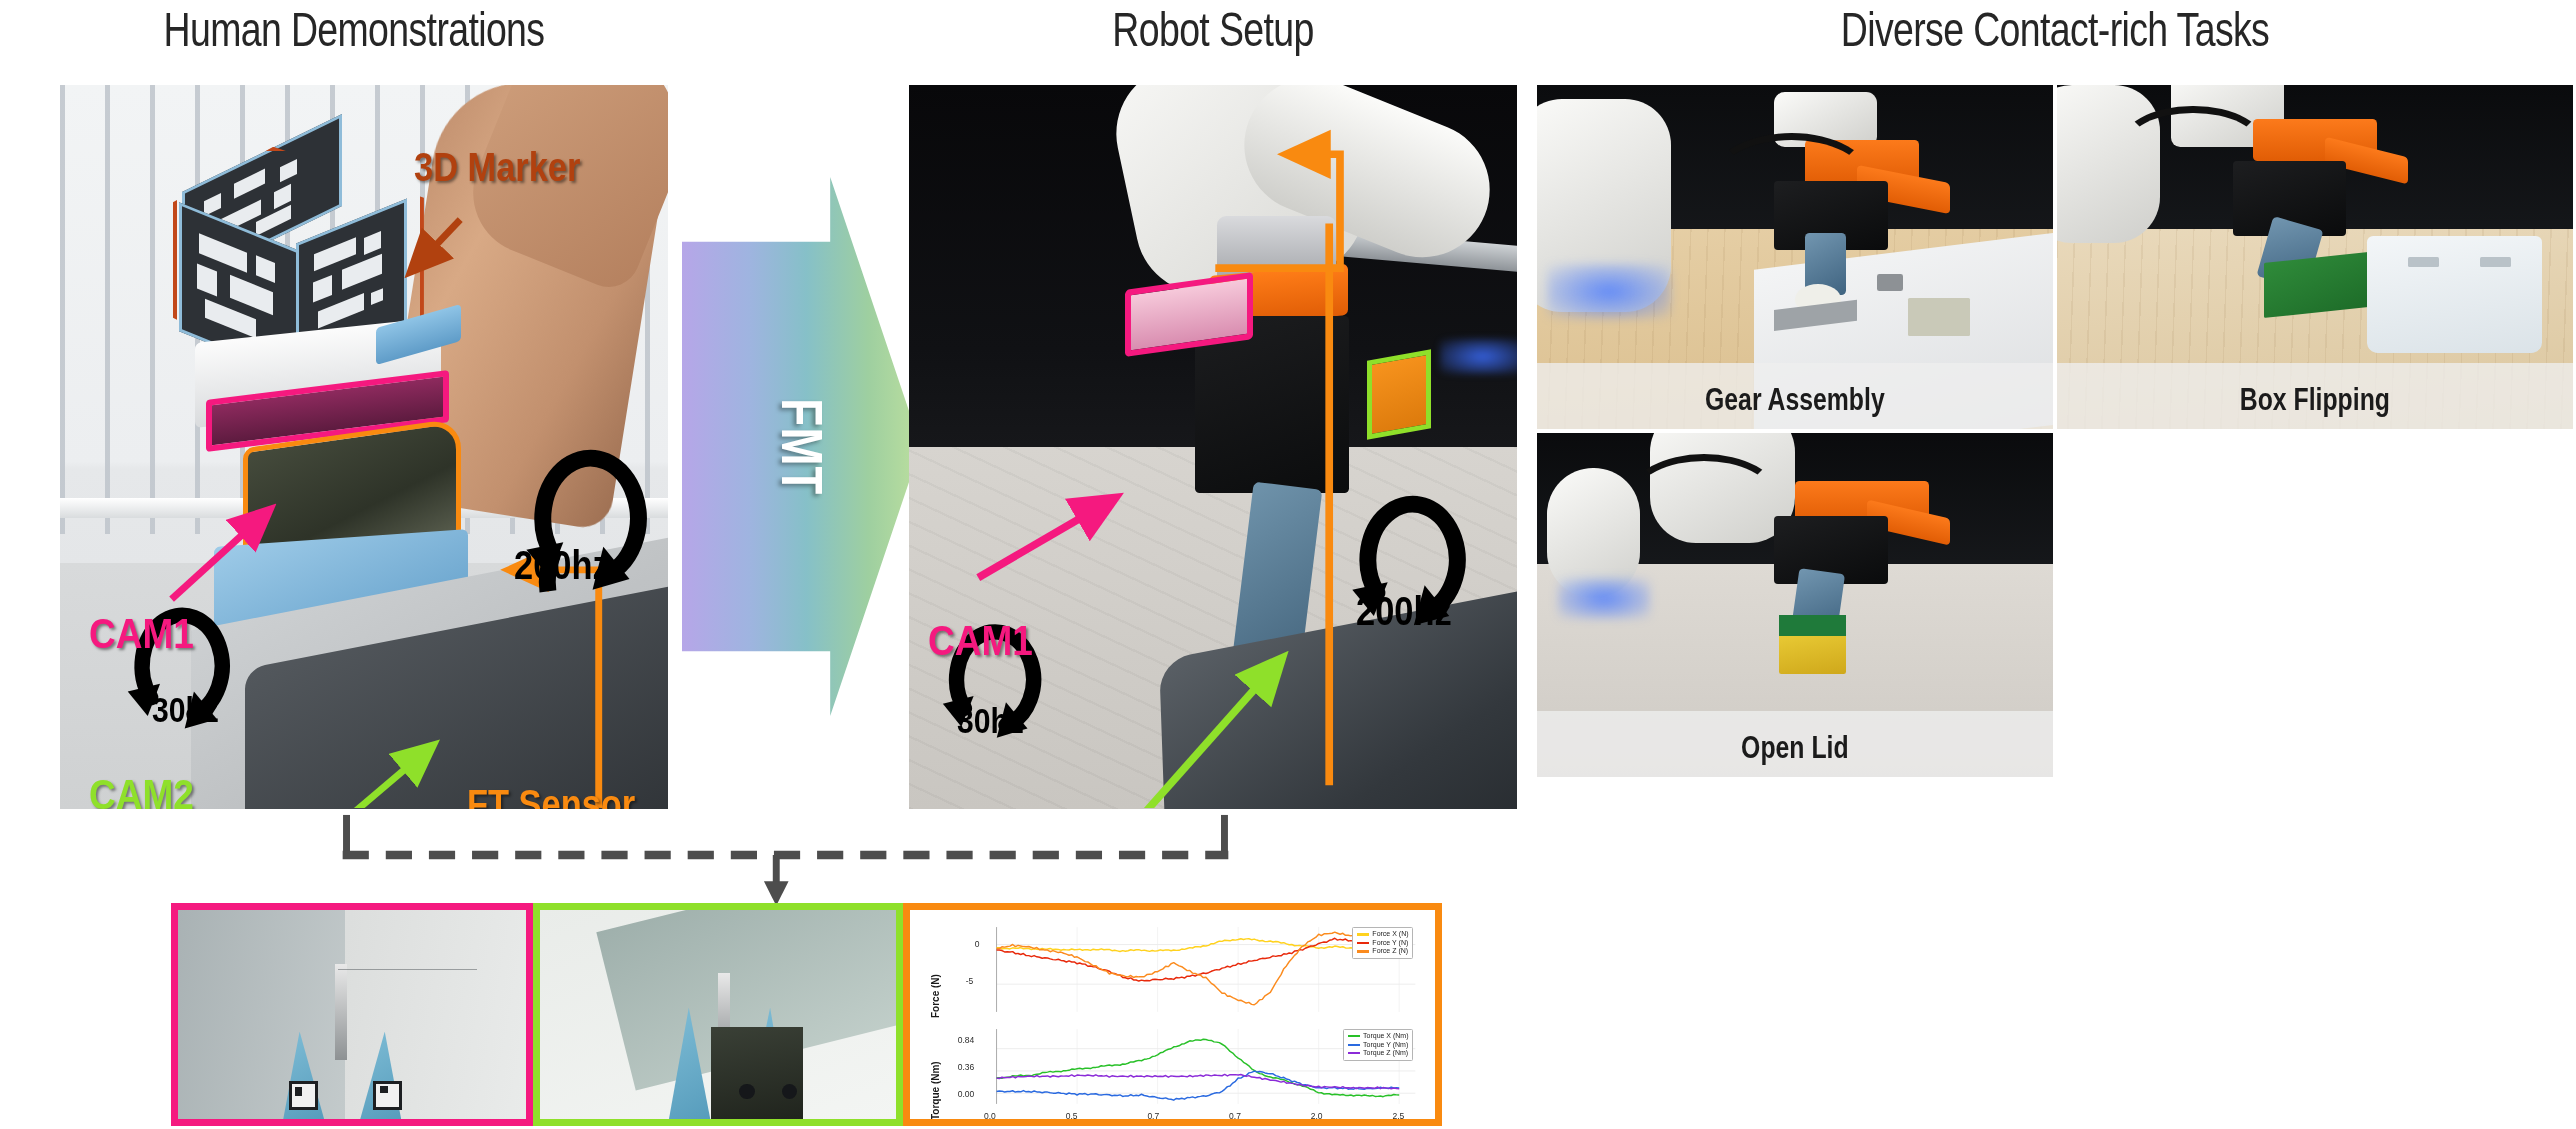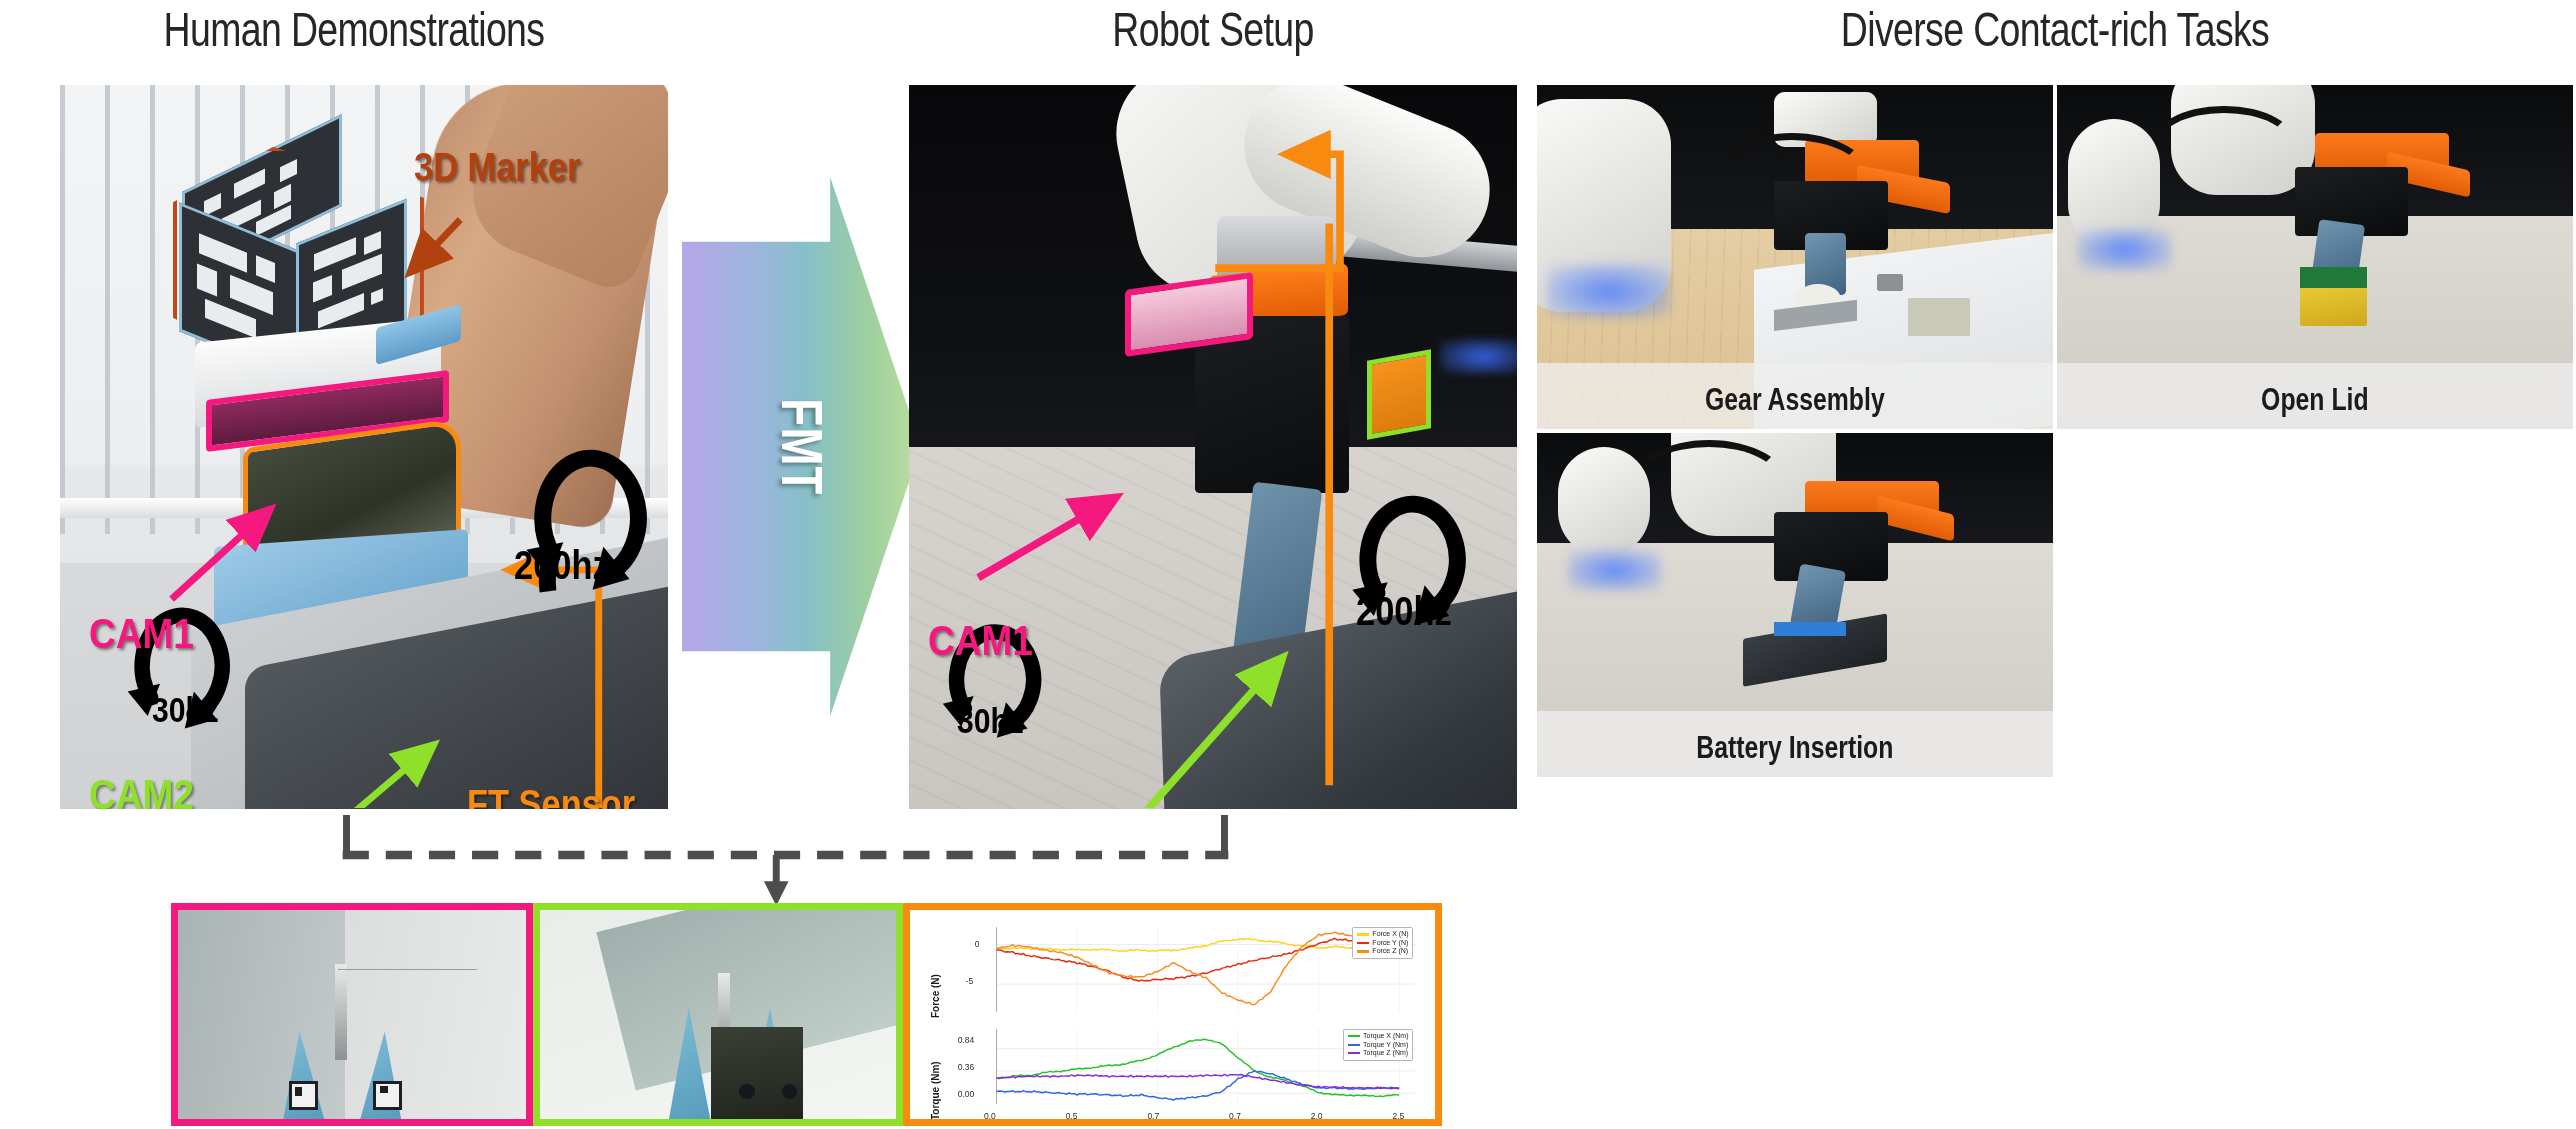--- a/index.html
+++ b/index.html
@@ -363,57 +363,58 @@
     <div class="ts" style="left:50%;top:58%;width:9%;height:9%;background:#efefe9;border-radius:50%;"></div>
     <div class="ts" style="left:46%;top:64%;width:16%;height:6%;background:#9ea3a7;transform:skewY(-7deg);"></div>
     <div class="ts" style="left:66%;top:55%;width:5%;height:5%;background:#8d9195;border-radius:2.3px;"></div>
     <div class="ts" style="left:72%;top:62%;width:12%;height:11%;background:#c9c9b8;border-radius:1.5px;"></div>
     <div class="robo-cable ts" style="left:34%;top:14%;width:28%;height:22%;"></div>
     <div class="task-strip"></div>
     <div class="task-label">Gear Assembly</div>
   </div>
 
 
+  <div class="task-cell">
+    <div class="bg-darklab"></div>
+    <div class="ts" style="left:0;top:0;width:100%;height:44%;background:linear-gradient(180deg,#0a0b0d,#15171a);"></div>
+    <div class="bg-wood" style="height:58%;background:linear-gradient(175deg,#e9d9bb,#dbc69e)"></div>
+    <div class="robo-white ts" style="left:-6%;top:0%;width:26%;height:46%;"></div>
+    <div class="robo-white ts" style="left:22%;top:-4%;width:22%;height:22%;border-radius:9.2px;"></div>
+    <div class="robo-orange ts" style="left:38%;top:10%;width:24%;height:12%;"></div>
+    <div class="robo-orange ts" style="left:52%;top:18%;width:16%;height:8%;transform:skewY(14deg);"></div>
+    <div class="robo-black ts" style="left:34%;top:22%;width:22%;height:22%;"></div>
+    <div class="robo-blue ts" style="left:40%;top:40%;width:10%;height:18%;transform:rotate(16deg);"></div>
+    <div class="ts" style="left:40%;top:50%;width:22%;height:16%;background:linear-gradient(160deg,#2f8b3a,#1d6b28);border-radius:1.5px;transform:skewY(-6deg);"></div>
+    <div class="ts" style="left:60%;top:44%;width:34%;height:34%;background:linear-gradient(170deg,#f3f6f8,#dbe3e8);border-radius:6.2px 6.2px 10.8px 10.8px;"></div>
+    <div class="ts" style="left:68%;top:50%;width:6%;height:3%;background:#b9c2c8;border-radius:1.5px;"></div>
+    <div class="ts" style="left:82%;top:50%;width:6%;height:3%;background:#b9c2c8;border-radius:1.5px;"></div>
+    <div class="robo-cable ts" style="left:12%;top:6%;width:26%;height:20%;"></div>
+    <div class="task-strip"></div>
+    <div class="task-label">Box Flipping</div>
+  </div>
 
   <div class="task-cell">
     <div class="bg-darklab"></div>
     <div class="ts" style="left:0;top:0;width:100%;height:40%;background:linear-gradient(180deg,#0a0b0d,#16181b);"></div>
     <div class="bg-lightfloor" style="height:62%"></div>
     <div class="robo-white ts" style="left:22%;top:-8%;width:28%;height:40%;"></div>
     <div class="robo-white ts" style="left:2%;top:10%;width:18%;height:38%;"></div>
     <div class="glow-blue ts" style="left:4%;top:42%;width:18%;height:12%;"></div>
     <div class="robo-orange ts" style="left:50%;top:14%;width:26%;height:12%;"></div>
     <div class="robo-orange ts" style="left:64%;top:22%;width:16%;height:8%;transform:skewY(13deg);"></div>
     <div class="robo-black ts" style="left:46%;top:24%;width:22%;height:20%;"></div>
     <div class="robo-blue ts" style="left:50%;top:40%;width:9%;height:18%;transform:rotate(8deg);"></div>
     <div class="ts" style="left:47%;top:54%;width:13%;height:16%;background:linear-gradient(170deg,#f0d43c,#cfa81b);border-radius:2.3px;"></div>
     <div class="ts" style="left:47%;top:53%;width:13%;height:6%;background:#1f7a3a;"></div>
     <div class="robo-cable ts" style="left:18%;top:6%;width:26%;height:20%;"></div>
     <div class="task-strip"></div>
     <div class="task-label">Open Lid</div>
   </div>
 
 
-  <div class="task-cell">
-    <div class="bg-darklab"></div>
-    <div class="ts" style="left:0;top:0;width:100%;height:34%;background:linear-gradient(180deg,#0a0b0d,#17191c);"></div>
-    <div class="bg-lightfloor" style="height:68%"></div>
-    <div class="robo-white ts" style="left:26%;top:-14%;width:32%;height:44%;"></div>
-    <div class="robo-white ts" style="left:4%;top:4%;width:18%;height:32%;"></div>
-    <div class="glow-blue ts" style="left:6%;top:34%;width:18%;height:12%;"></div>
-    <div class="robo-orange ts" style="left:52%;top:14%;width:26%;height:11%;"></div>
-    <div class="robo-orange ts" style="left:66%;top:21%;width:15%;height:8%;transform:skewY(14deg);"></div>
-    <div class="robo-black ts" style="left:46%;top:23%;width:22%;height:20%;"></div>
-    <div class="robo-blue ts" style="left:50%;top:39%;width:9%;height:18%;transform:rotate(10deg);"></div>
-    <div class="ts" style="left:40%;top:56%;width:28%;height:14%;background:linear-gradient(160deg,#3a3f45,#1d2023);border-radius:3.1px;transform:skewY(-10deg);"></div>
-    <div class="ts" style="left:46%;top:55%;width:14%;height:4%;background:#2f7fd6;"></div>
-    <div class="robo-cable ts" style="left:18%;top:2%;width:28%;height:22%;"></div>
-    <div class="task-strip"></div>
-    <div class="task-label">Battery Insertion</div>
-  </div>
 </div>
 
 <svg style="position:absolute;left:308px;top:801px;width:1032px;height:108px;" viewBox="0 0 1340 140">
   <line x1="50" y1="18" x2="50" y2="66" stroke="#4d4d4d" stroke-width="9"></line>
   <line x1="1190" y1="18" x2="1190" y2="66" stroke="#4d4d4d" stroke-width="9"></line>
   <line x1="45" y1="70" x2="1195" y2="70" stroke="#4d4d4d" stroke-width="11" stroke-dasharray="34 22"></line>
   <line x1="608" y1="70" x2="608" y2="110" stroke="#4d4d4d" stroke-width="9"></line>
   <path d="M592 104 L624 104 L608 136 z" fill="#4d4d4d"></path>
 </svg>
 

